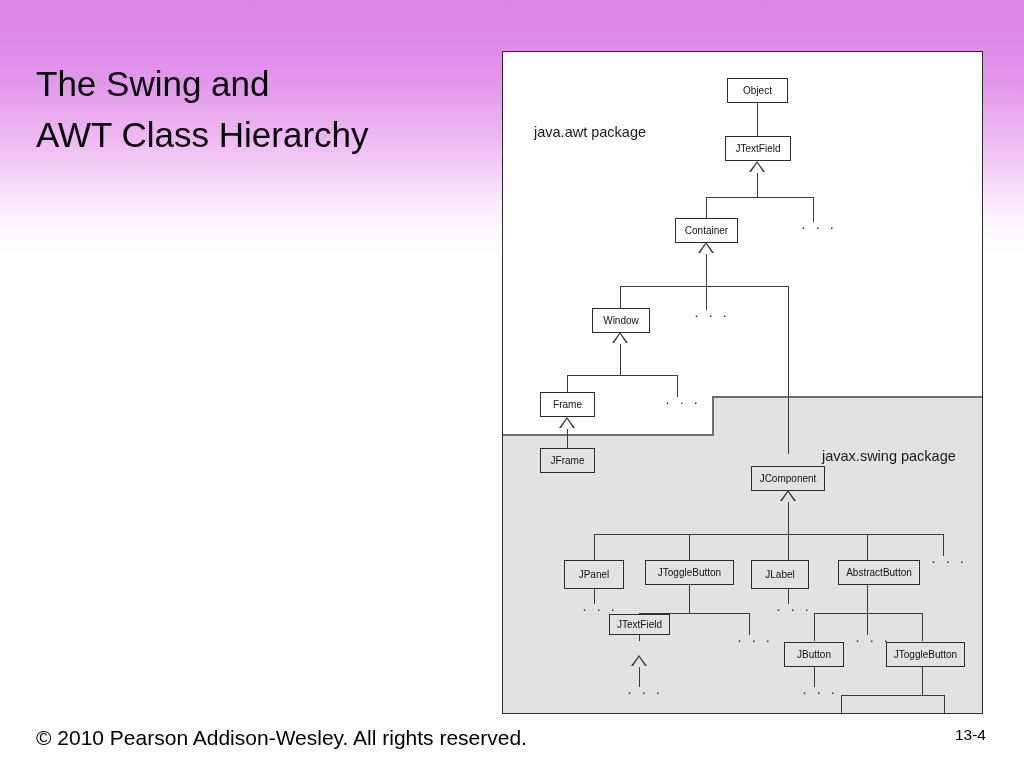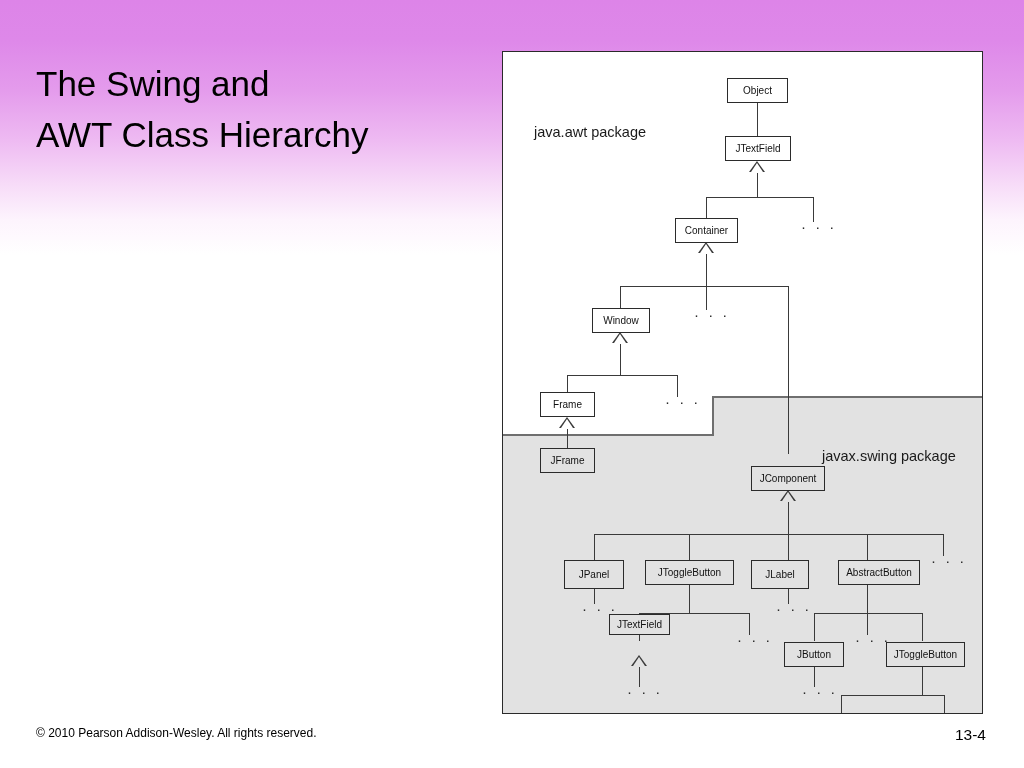--- a/index.html
+++ b/index.html
@@ -44,21 +44,21 @@
     color: #000000;
     letter-spacing: 0px;
     white-space: pre-line;
   }
 
   
   #footer-copyright {
     position: absolute;
     left: 36px;
     top: 726px;
-    font-size: 12px;
+    font-size: 21px;
     color: #000000;
   }
   #footer-page {
     position: absolute;
     right: 38px;
     top: 726px;
     font-size: 15.5px;
     color: #000000;
     text-align: right;
   }

